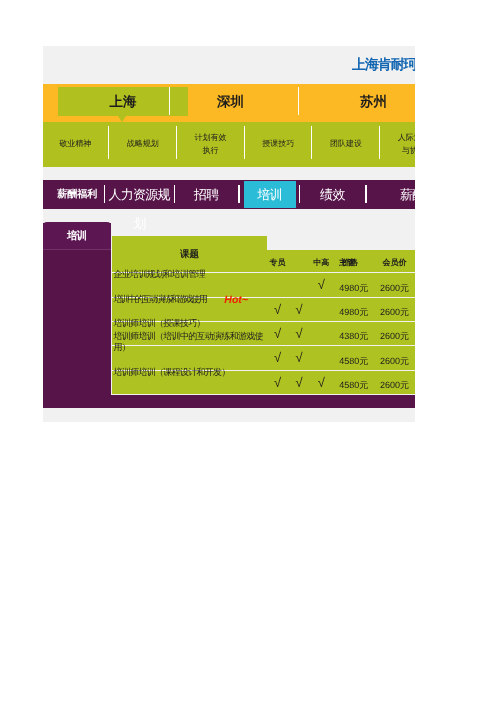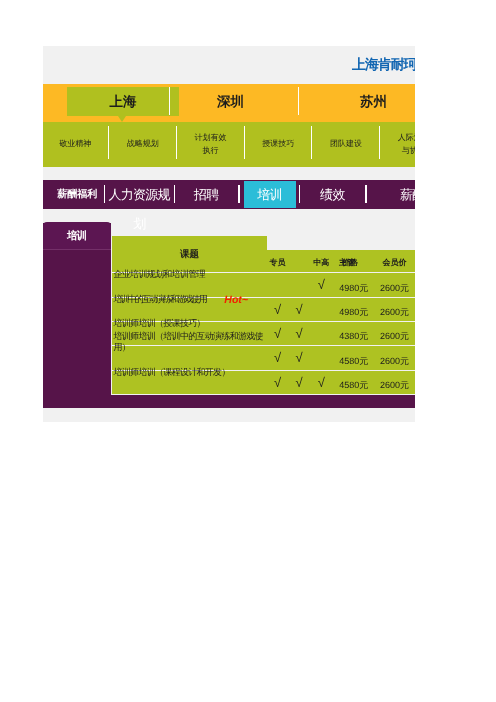--- a/index.html
+++ b/index.html
@@ -66,21 +66,21 @@
   .price{position:absolute;top:0;height:100%;display:flex;align-items:flex-end;justify-content:center;
          font-size:9px;color:#1c1c1c;padding-bottom:2px;box-sizing:border-box;}
 </style>
 </head>
 <body>
 
 <div id="viewport">
   <div class="sheet">
     <div class="title">上海肯耐珂萨</div>
     <div class="citybar" id="citybar">
-        <div class="citytab sel" style="left: 24px; width: 112px;">上海</div>
+        <div class="citytab sel" style="left: 15px; width: 130px;">上海</div>
         <div class="citytab" style="left: 125px; width: 125px;">深圳</div>
         <div class="citytab" style="left: 265px; width: 131px;">苏州</div>
         <div class="citydiv" style="left: 126px;"></div>
         <div class="citydiv" style="left: 255px;"></div>
         <div class="pointer" style="left: 74.9px;"></div>
       </div>
     <div class="valbar" id="valbar">
         <div class="valitem" style="left: -1.7px; width: 67.7px;">敬业精神</div>
         <div class="valitem" style="left: 66px; width: 67.7px;">战略规划</div>
         <div class="valdiv" style="left: 65.2px;"></div>

